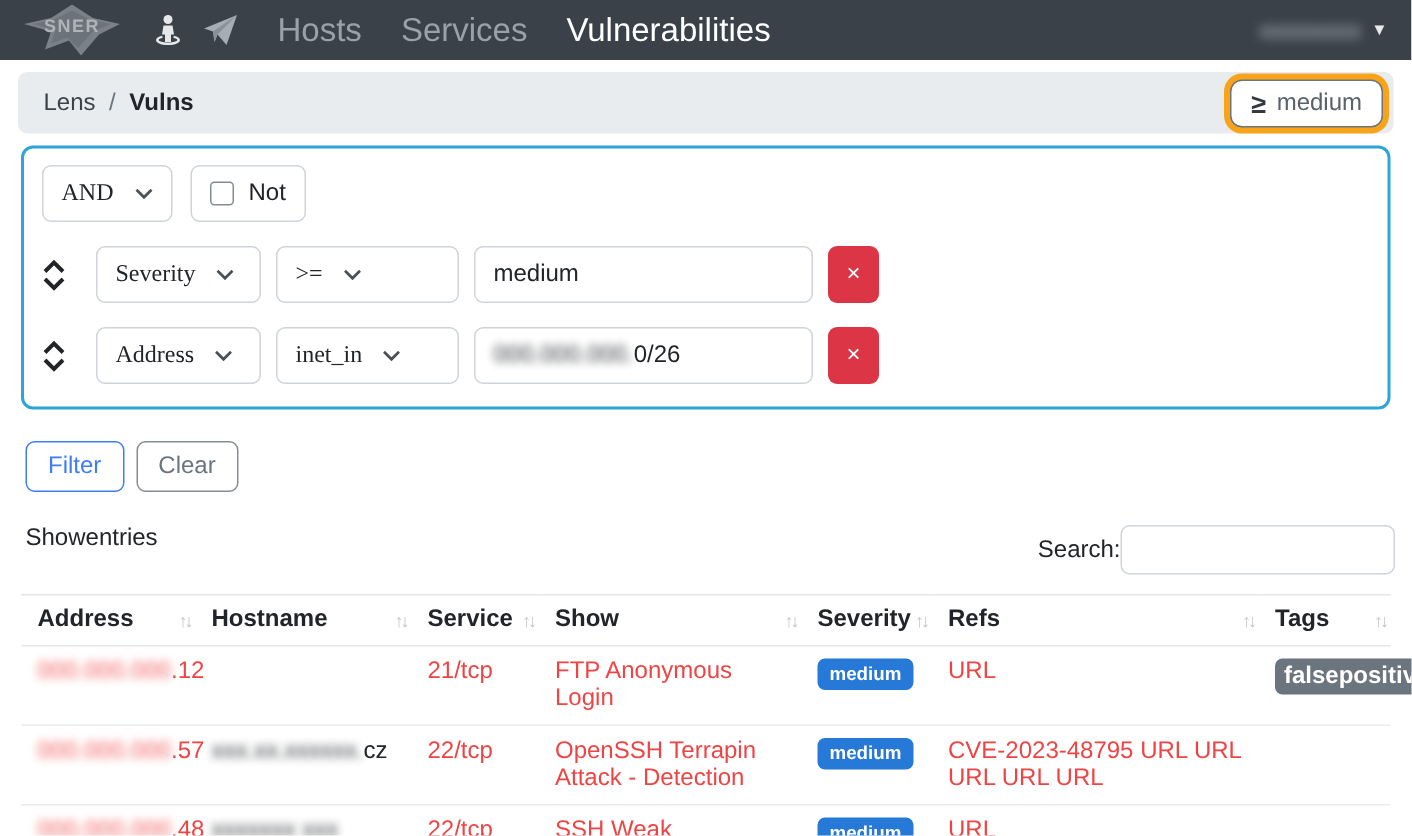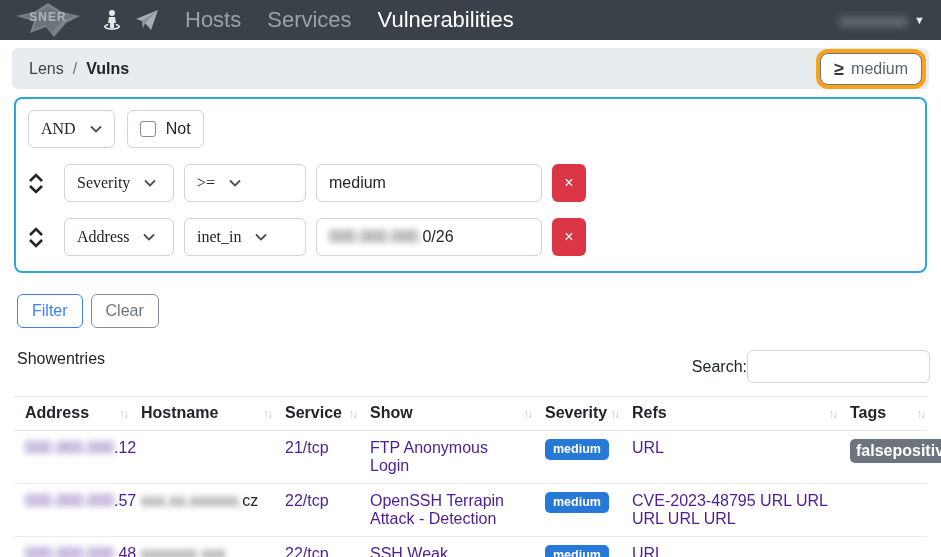--- a/index.html
+++ b/index.html
@@ -59,21 +59,21 @@
   .updown { display: flex; flex-direction: column; line-height: 6px; font-size: 7px; color: #343a40; }
   .search-wrap { margin-left: auto; display: flex; align-items: center; gap: 0; }
   .search-input { width: 183px; height: 33px; border: 1px solid #ced4da; border-radius: 6px; padding: 0 8px; font-family: inherit; font-size: 15px; }
 
   
   table { margin: 13px 14px 0; width: 913px; border-collapse: collapse; table-layout: fixed; }
   th { text-align: left; font-weight: bold; font-size: 16px; padding: 7px 10px 8px 11px;
        border-top: 1px solid #e4e7ea; border-bottom: 1px solid #e4e7ea; position: relative; cursor: pointer; }
   .sort { position: absolute; right: 3px; top: 10px; font-size: 12px; color: #c2c5c9; letter-spacing: -2px; font-weight: normal; }
   td { padding: 8px 10px 8px 11px; vertical-align: top; border-bottom: 1px solid #e9ecef; font-size: 16px; }
-  .lnk { color: #4c1d95; cursor: pointer; }
+  .lnk { color: #ef4444; cursor: pointer; }
   .sev-badge { display: inline-block; background: #2779d8; color: #fff; font-size: 12.5px; font-weight: bold;
                padding: 4px 8px; border-radius: 5px; line-height: 1; }
   .tag-badge { display: inline-block; background: #6c757d; color: #fff; font-size: 16px; font-weight: bold;
                padding: 4px 6px; border-radius: 5px; line-height: 1; }
   .host-text { color: #212529; }
 </style>
 </head>
 <body>
 
 <div class="navbar">

